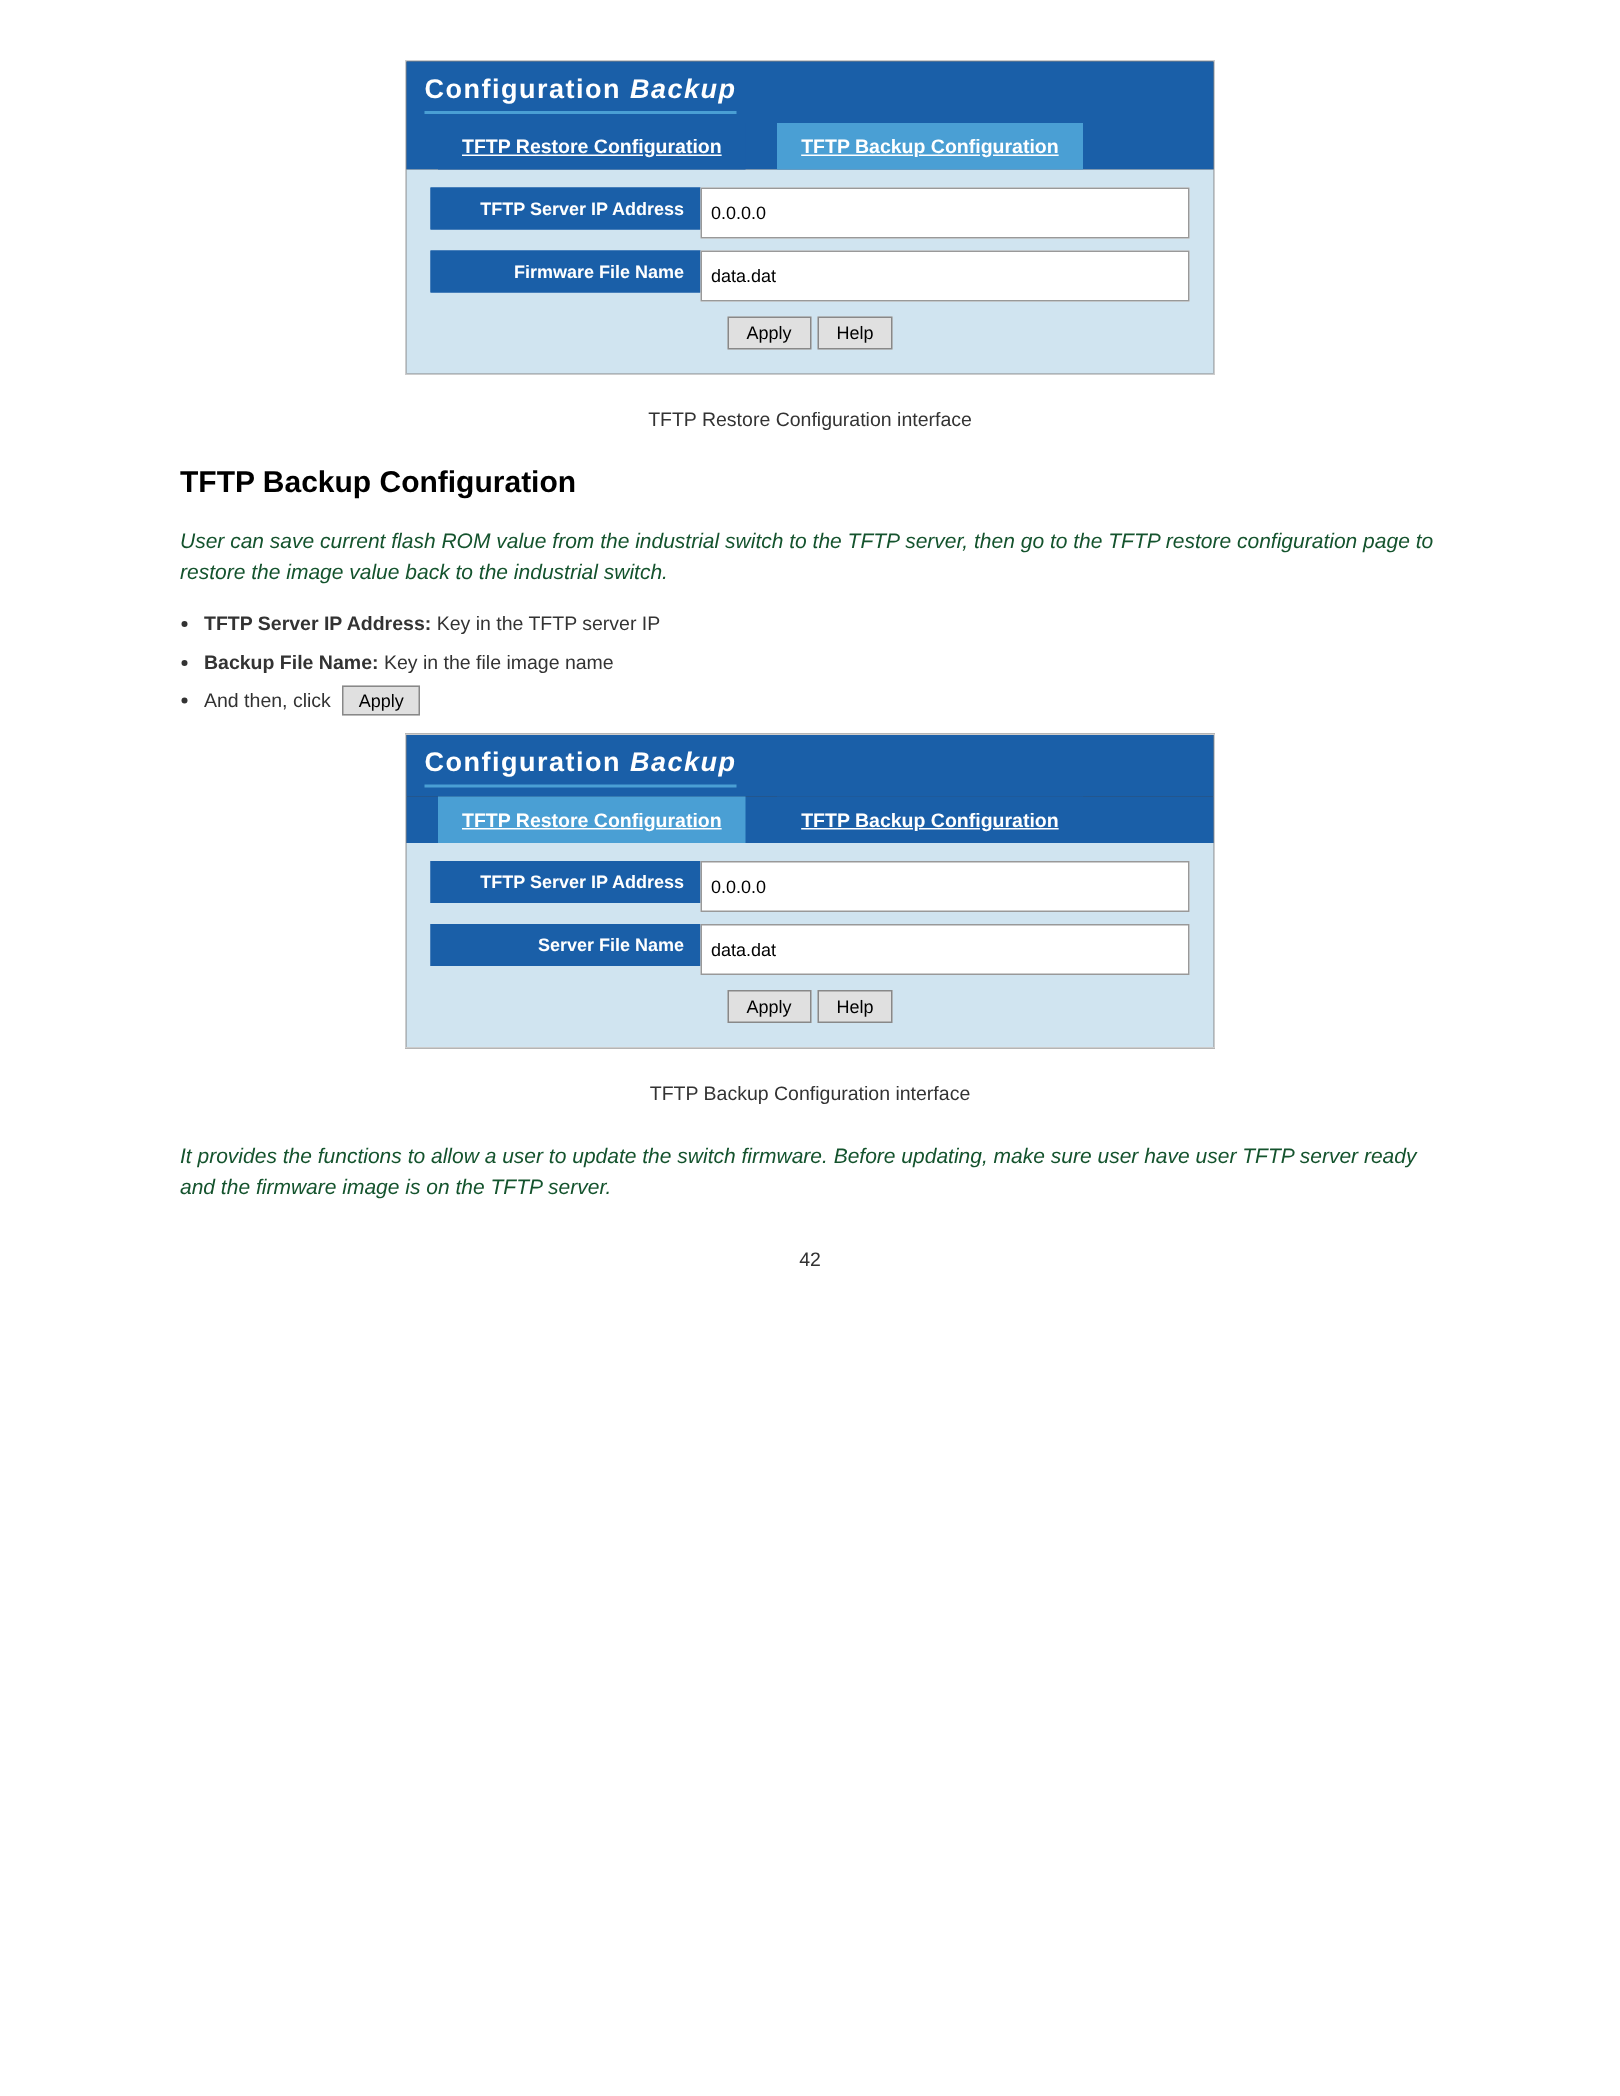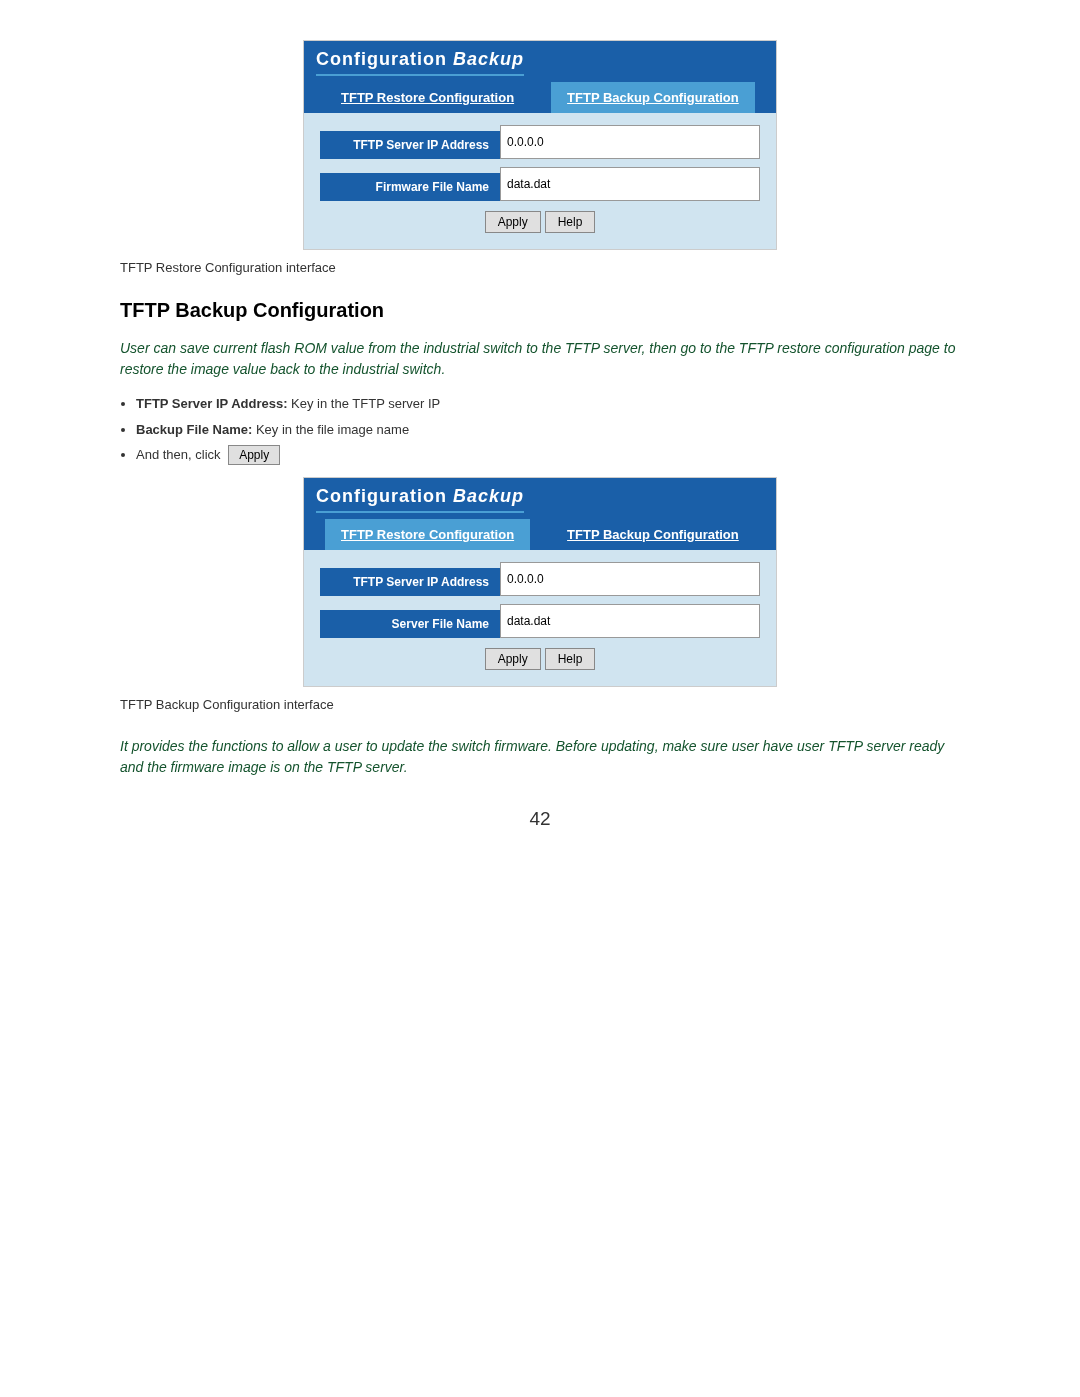--- a/index.html
+++ b/index.html
@@ -10,21 +10,21 @@
       color: #000000;
       width: 1080px;
       min-height: 1397px;
       padding: 40px 80px;
     }
 
     .config-panel {
       border: 1px solid #cccccc;
       background: #404040;
       margin-bottom: 10px;
-      width: 474px;
+      width: 540px;
       margin-left: auto;
       margin-right: auto;
     }
 
     .config-title-bar {
       background: linear-gradient(to bottom, #1a5fa8, #1a5fa8);
       padding: 8px 12px 6px 12px;
       margin-bottom: 0;
     }
 
@@ -73,21 +73,21 @@
       text-decoration: underline;
     }
 
     .tab-content {
       padding: 12px 16px 16px 16px;
       background: #d0e4f0;
     }
 
     .form-row {
       display: flex;
-      align-items: flex-end;
+      align-items: flex-start;
       margin-bottom: 8px;
     }
 
     .form-label {
       background: #1a5fa8;
       color: #ffffff;
       font-weight: bold;
       font-size: 12px;
       padding: 6px 10px;
       min-width: 180px;
@@ -114,23 +114,24 @@
     .btn {
       padding: 3px 12px;
       font-size: 12px;
       border: 1px solid #888888;
       background: #e0e0e0;
       cursor: pointer;
       color: #000000;
     }
 
     .caption-text {
+      text-align: center;
       font-size: 13px;
       color: #333333;
-      margin-top: 0;
+      margin-top: 12px;
       margin-bottom: 24px;
     }
 
     .section-heading {
       font-size: 20px;
       font-weight: bold;
       color: #000000;
       margin-bottom: 16px;
       margin-top: 10px;
     }
@@ -162,21 +163,21 @@
       border: 1px solid #888888;
       background: #e0e0e0;
       cursor: pointer;
       color: #000000;
       display: inline-block;
       margin-left: 4px;
     }
 
     .page-number {
       text-align: center;
-      font-size: 19px;
+      font-size: 13px;
       color: #333333;
       margin-top: 30px;
     }
 
     .page-wrapper {
       max-width: 840px;
       margin: 0 auto;
     }
 
     .center-block {

